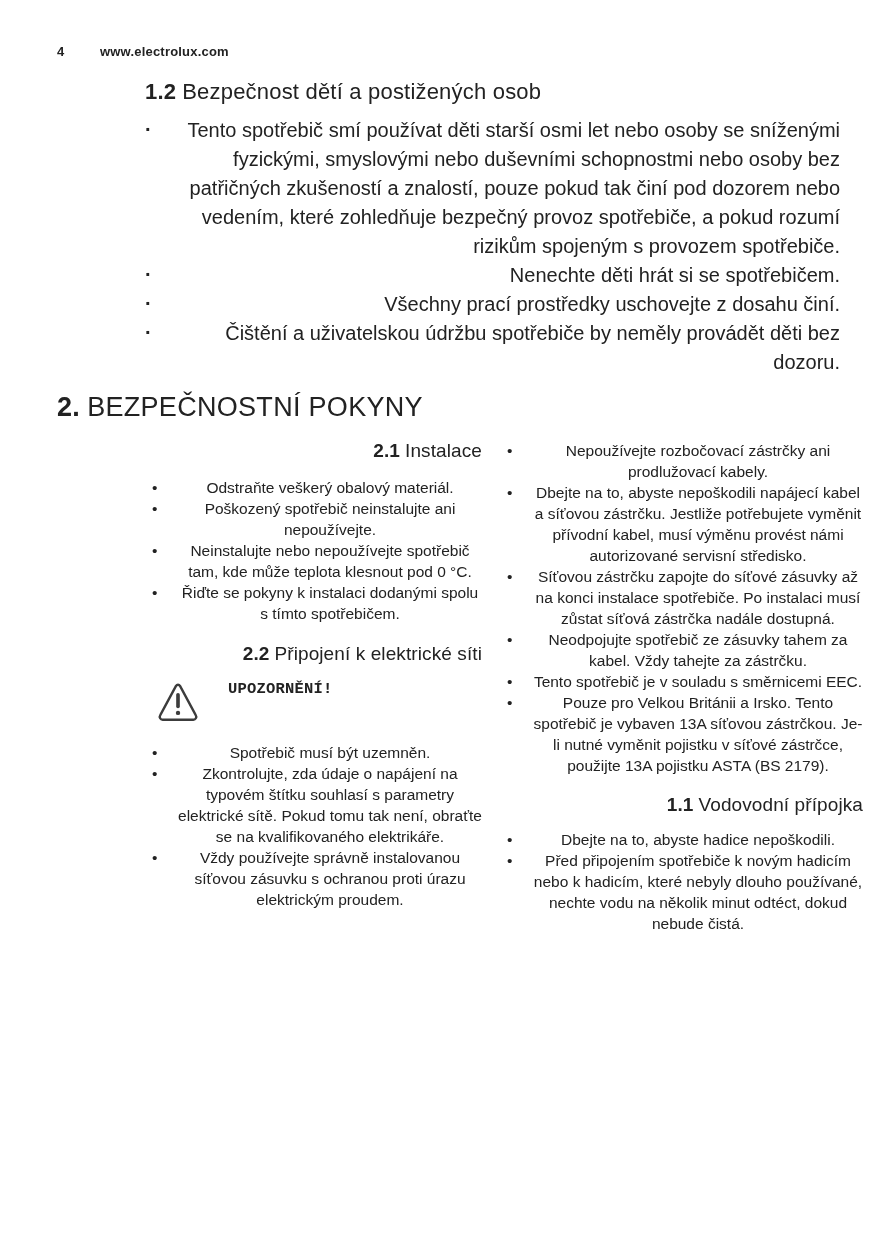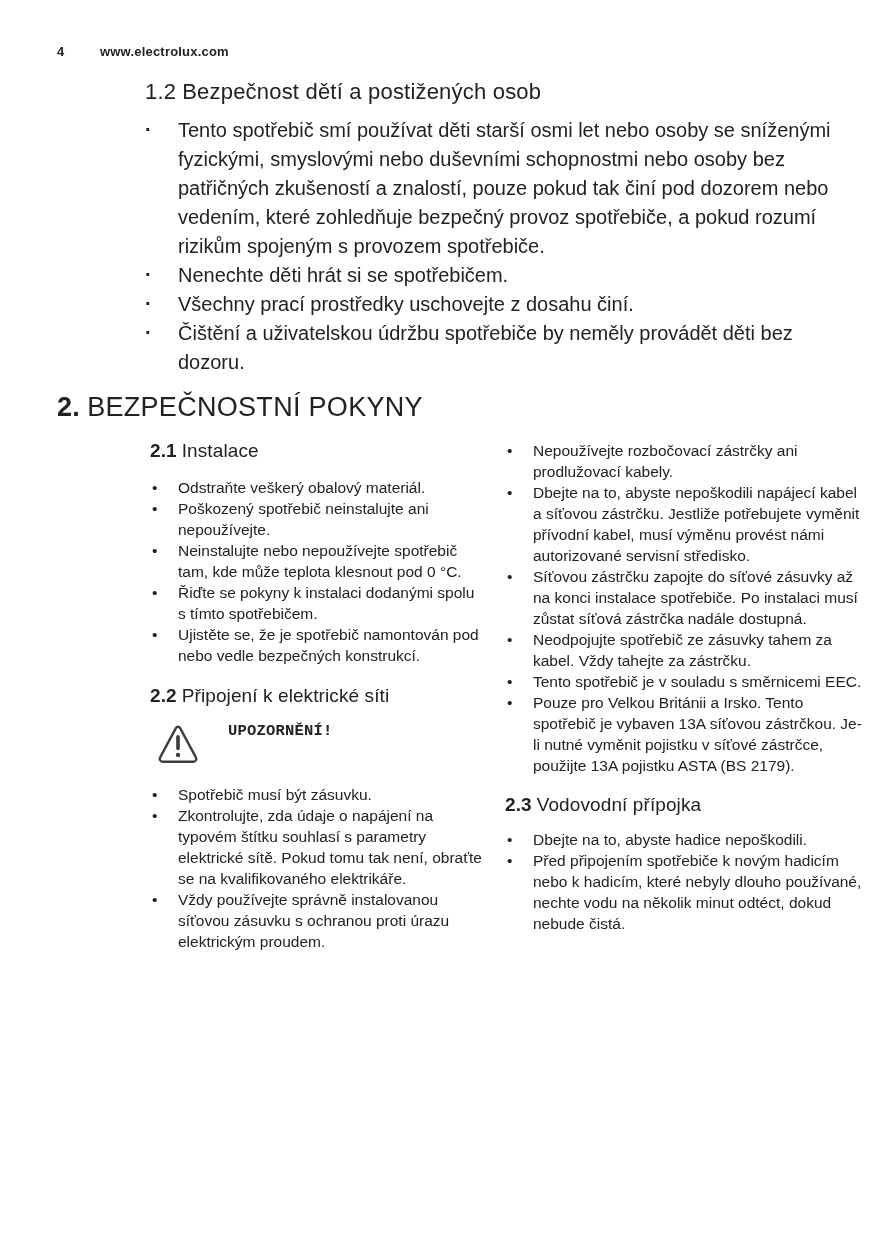--- a/index.html
+++ b/index.html
@@ -25,24 +25,24 @@
   }
   .header .page-num { width: 43px; }
   
   .sec1 { margin: 20px 34px 0 145px; width: 695px; }
   .sec1 h2 {
     font-size: 22px;
     font-weight: normal;
     margin: 0 0 11px 0;
     letter-spacing: 0.2px;
   }
-  .sec1 h2 .num { font-weight: normal; margin-right: 6px; text-align: right; }
+  .sec1 h2 .num { font-weight: bold; margin-right: 6px; text-align: right; }
   ul.b-list { list-style: none; }
   .sec1 ul.b-list { font-size: 20px; line-height: 29px; }
-  .sec1 ul.b-list li { position: relative; padding-left: 33px; }
+  .sec1 ul.b-list li { position: relative; padding-left: 33px; text-align: right; }
   .sec1 ul.b-list li::before {
     content: "·";
     position: absolute;
     left: 0px;
     top: -1px;
     font-weight: bold;
   }
   
   .sec2-heading {
     margin: 15px 0 0 57px;
@@ -52,27 +52,28 @@
   }
   .sec2-heading .num { font-weight: bold; margin-right: 7px; }
   
   .columns { display: flex; margin: 17px 0 0 150px; }
   .col-left  { width: 332px; }
   .col-right { width: 358px; margin-left: 23px; }
   .col h3 {
     font-size: 19px;
     font-weight: normal;
     letter-spacing: 0.1px;
+    text-align: right;
   }
   .col h3 .num { font-weight: bold; margin-right: 5px; }
   .col h3.h-installation { margin: 0 0 15px 0; }
   .col h3.h-electrical   { margin: 19px 0 12px 0; }
   .col h3.h-water        { margin: 18px 0 13px 0; }
   .col ul.b-list { font-size: 15.5px; line-height: 21px; }
-  .col ul.b-list li { position: relative; padding-left: 28px; }
+  .col ul.b-list li { position: relative; padding-left: 28px; text-align: center; }
   .col ul.b-list li::before {
     content: "\2022";
     position: absolute;
     left: 2px;
     top: 0;
   }
   
   .warning {
     display: flex;
     margin: 14px 0 16px 6px;
@@ -105,56 +106,55 @@
 
   <div class="columns">
 
     <div class="col col-left">
       <h3 class="h-installation"><span class="num">2.1</span><span>Instalace</span></h3>
       <ul class="b-list">
         <li>Odstraňte veškerý obalový materiál.</li>
         <li>Poškozený spotřebič neinstalujte ani nepoužívejte.</li>
         <li>Neinstalujte nebo nepoužívejte spotřebič tam, kde může teplota klesnout pod 0 °C.</li>
         <li>Řiďte se pokyny k instalaci dodanými spolu s tímto spotřebičem.</li>
-        <li>Ujistěte se, že je spotřebič namontován pod nebo vedle bezpečných konstrukcí.</li>
       </ul>
 
       <h3 class="h-electrical"><span class="num">2.2</span><span>Připojení k elektrické síti</span></h3>
 
       <div class="warning">
         <div class="tri-wrap">
           <svg width="44" height="40" viewBox="0 0 48 44" aria-hidden="true">
             <path d="M21.8 4.2 L4.5 36.5 a3.2 3.2 0 0 0 2.8 5 H40.7 a3.2 3.2 0 0 0 2.8 -5 L26.2 4.2 a2.6 2.6 0 0 0 -4.4 0 Z" fill="none" stroke="#3c3c3c" stroke-width="2.6" stroke-linejoin="round"></path>
             <line x1="24" y1="14" x2="24" y2="27" stroke="#3c3c3c" stroke-width="4" stroke-linecap="round"></line>
             <circle cx="24" cy="34" r="2.4" fill="#3c3c3c"></circle>
           </svg>
         </div>
         <div class="w-text">
           <div class="w-title">UPOZORNĚNÍ!</div>
         </div>
       </div>
 
       <ul class="b-list">
-        <li>Spotřebič musí být zásuvku.</li>
+        <li>Spotřebič musí být uzemněn.</li>
         <li>Zkontrolujte, zda údaje o napájení na typovém štítku souhlasí s parametry elektrické sítě. Pokud tomu tak není, obraťte se na kvalifikovaného elektrikáře.</li>
         <li>Vždy používejte správně instalovanou síťovou zásuvku s ochranou proti úrazu elektrickým proudem.</li>
       </ul>
     </div>
 
     <div class="col col-right">
       <ul class="b-list">
         <li>Nepoužívejte rozbočovací zástrčky ani prodlužovací kabely.</li>
         <li>Dbejte na to, abyste nepoškodili napájecí kabel a síťovou zástrčku. Jestliže potřebujete vyměnit přívodní kabel, musí výměnu provést námi autorizované servisní středisko.</li>
         <li>Síťovou zástrčku zapojte do síťové zásuvky až na konci instalace spotřebiče. Po instalaci musí zůstat síťová zástrčka nadále dostupná.</li>
         <li>Neodpojujte spotřebič ze zásuvky tahem za kabel. Vždy tahejte za zástrčku.</li>
         <li>Tento spotřebič je v souladu s směrnicemi EEC.</li>
         <li>Pouze pro Velkou Británii a Irsko. Tento spotřebič je vybaven 13A síťovou zástrčkou. Je-li nutné vyměnit pojistku v síťové zástrčce, použijte 13A pojistku ASTA (BS 2179).</li>
       </ul>
 
-      <h3 class="h-water"><span class="num">2.3</span><span>Vodovodní přípojka</span></h3>
+      <h3 class="h-water"><span class="num">1.1</span><span>Vodovodní přípojka</span></h3>
       <ul class="b-list">
         <li>Dbejte na to, abyste hadice nepoškodili.</li>
         <li>Před připojením spotřebiče k novým hadicím nebo k hadicím, které nebyly dlouho používané, nechte vodu na několik minut odtéct, dokud nebude čistá.</li>
       </ul>
     </div>
 
   </div>
 </div>
 
 </body></html>

